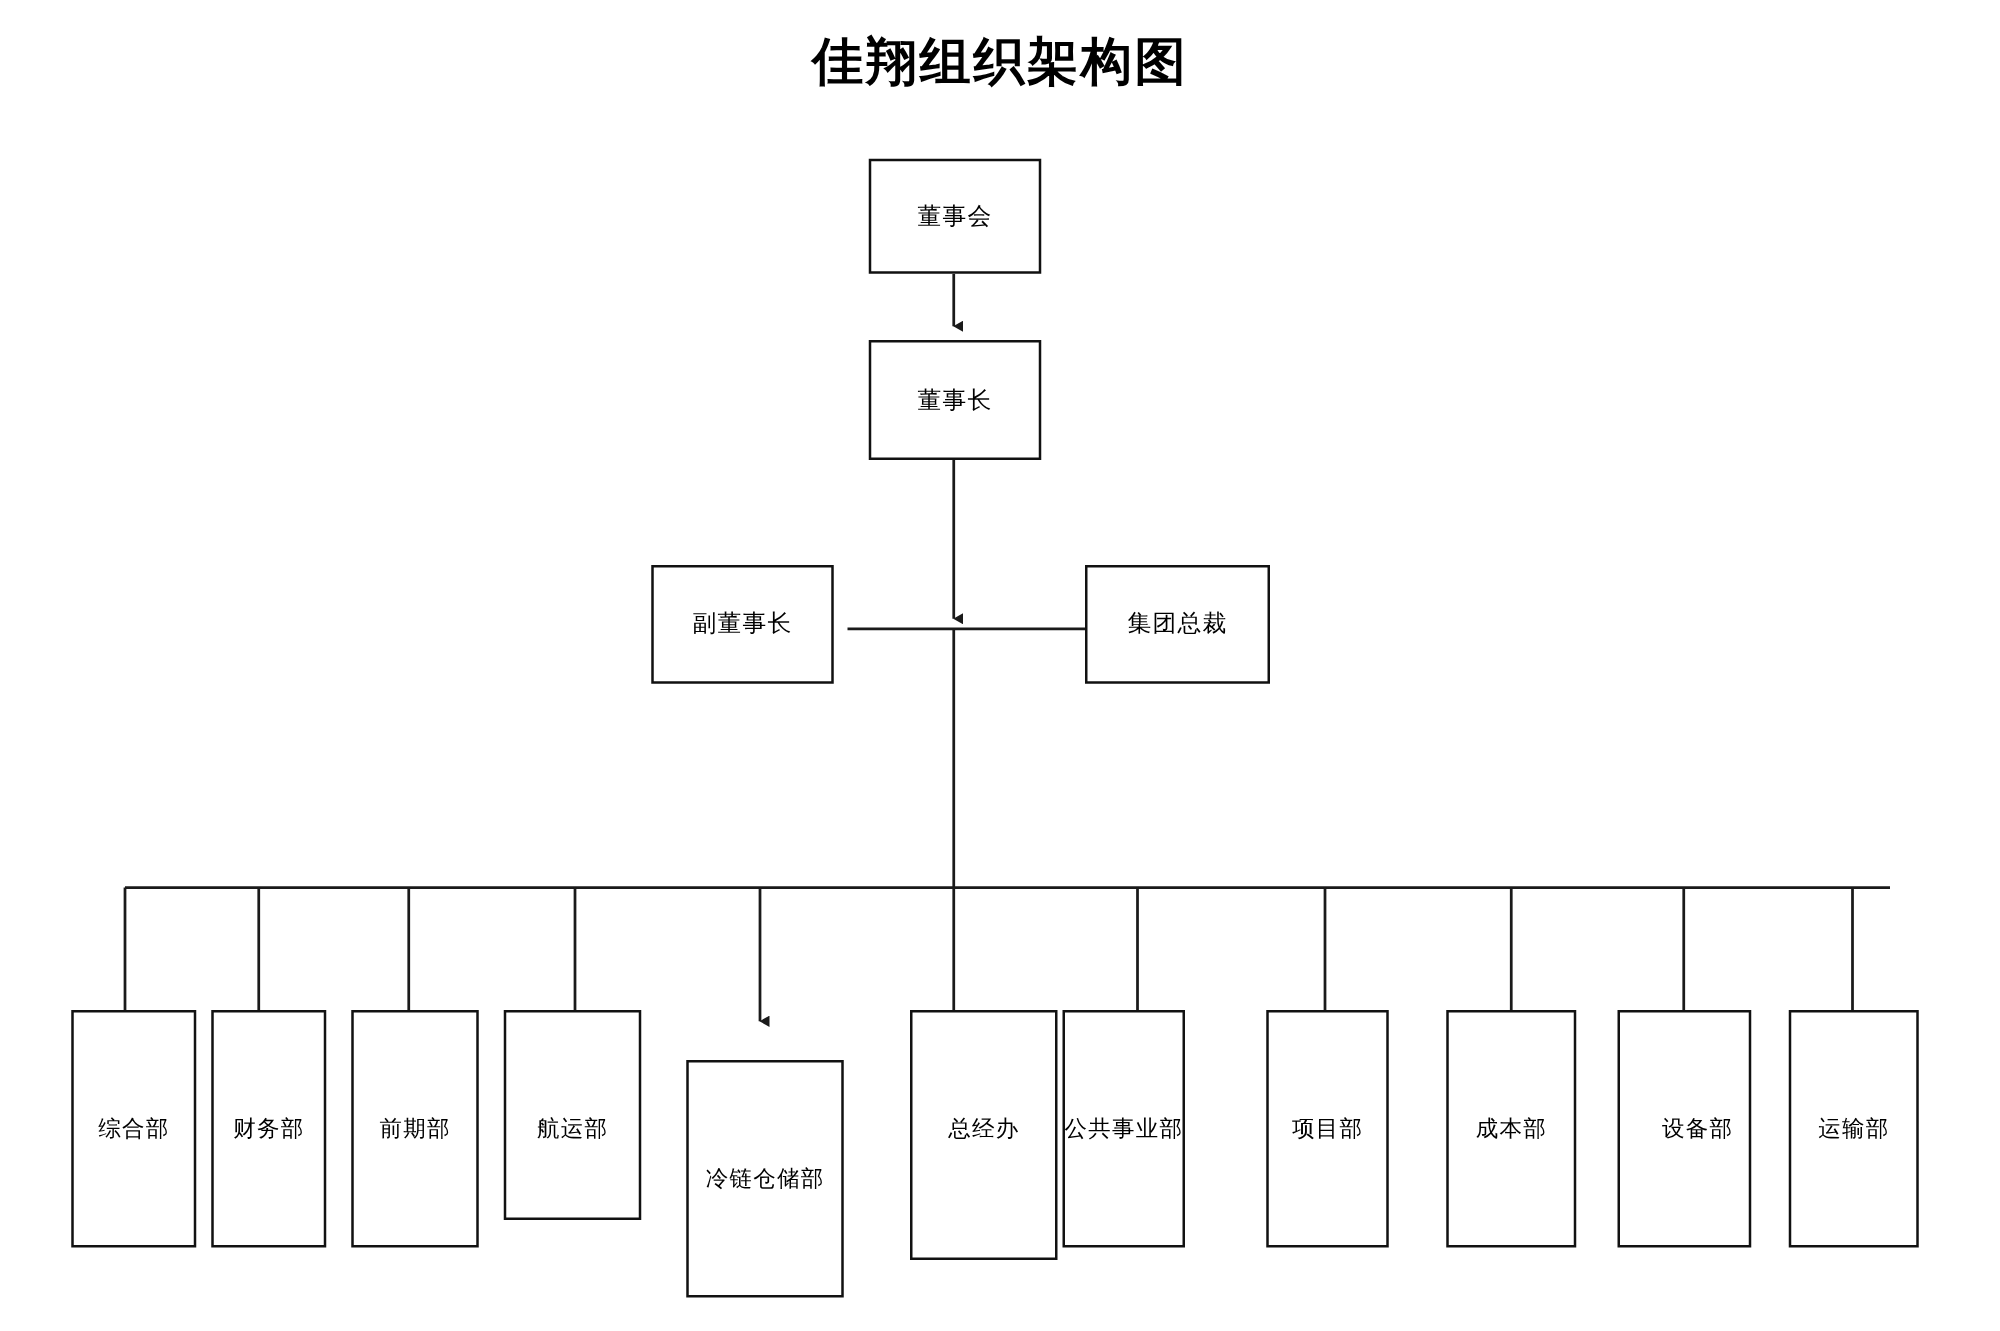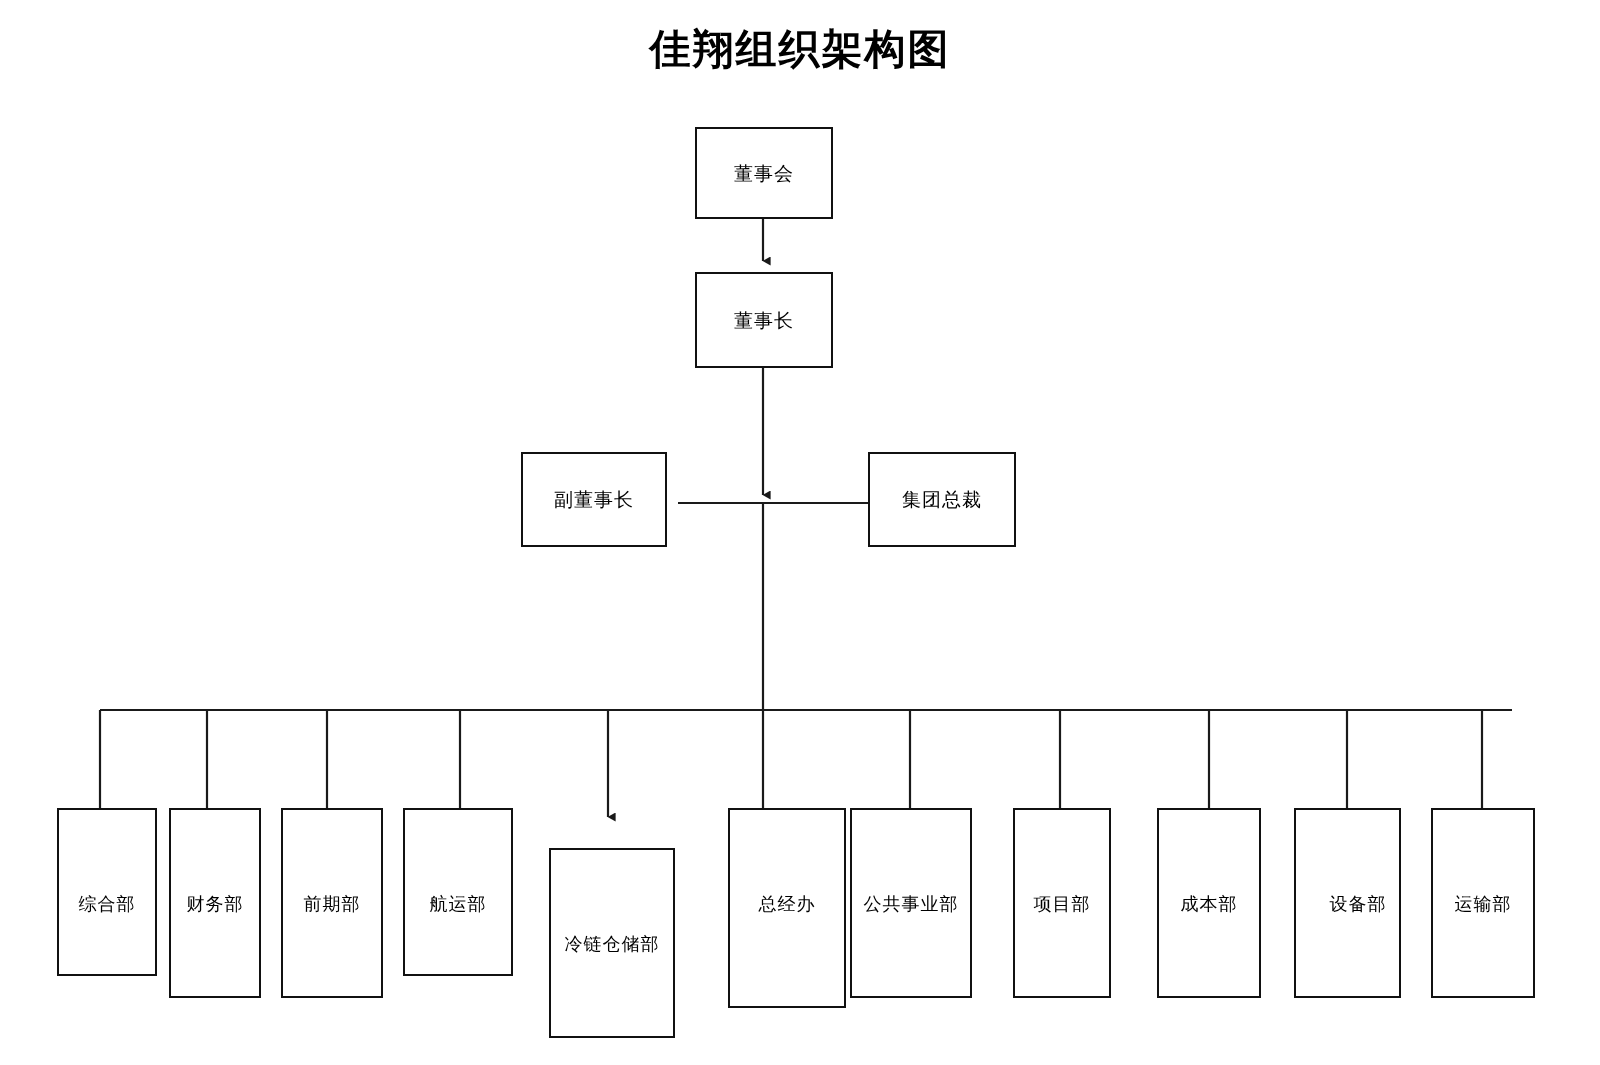--- a/index.html
+++ b/index.html
@@ -119,21 +119,21 @@
   </div>
 
   <div class="node tier-top" style="left:521px; top:452px; width:146px; height:95px;">
     <span class="node-label">副董事长</span>
   </div>
 
   <div class="node tier-top" style="left:868px; top:452px; width:148px; height:95px;">
     <span class="node-label">集团总裁</span>
   </div>
 
-  <div class="node tier-dept" style="left:57px; top:808px; width:100px; height:168px;text-align:right;">
+  <div class="node tier-dept" style="left:57px; top:808px; width:100px; height:190px;text-align:right;">
     <span class="node-label">综合部</span>
   </div>
 
   <div class="node tier-dept" style="left:169px; top:808px; width:92px; height:190px;">
     <span class="node-label">财务部</span>
   </div>
 
   <div class="node tier-dept" style="left:281px; top:808px; width:102px; height:190px;">
     <span class="node-label">前期部</span>
   </div>
@@ -143,21 +143,21 @@
   </div>
 
   <div class="node tier-dept" style="left:549px; top:848px; width:126px; height:190px;">
     <span class="node-label">冷链仓储部</span>
   </div>
 
   <div class="node tier-dept" style="left:711px; top:808px; width:118px; height:200px;margin-left:17px;">
     <span class="node-label">总经办</span>
   </div>
 
-  <div class="node tier-dept" style="left:850px; top:808px; width:122px; height:190px;">
+  <div class="node tier-dept" style="left:850px; top:808px; width:98px; height:190px;">
     <span class="node-label">公共事业部</span>
   </div>
 
   <div class="node tier-dept" style="left:1013px; top:808px; width:98px; height:190px;text-align:right;">
     <span class="node-label">项目部</span>
   </div>
 
   <div class="node tier-dept" style="left:1157px; top:808px; width:104px; height:190px;">
     <span class="node-label">成本部</span>
   </div>

